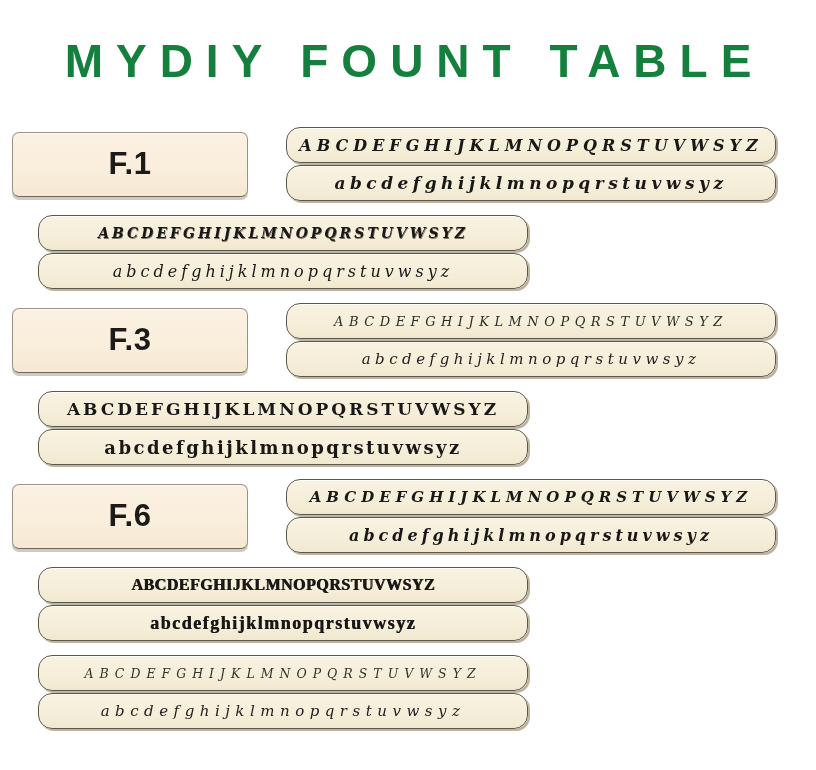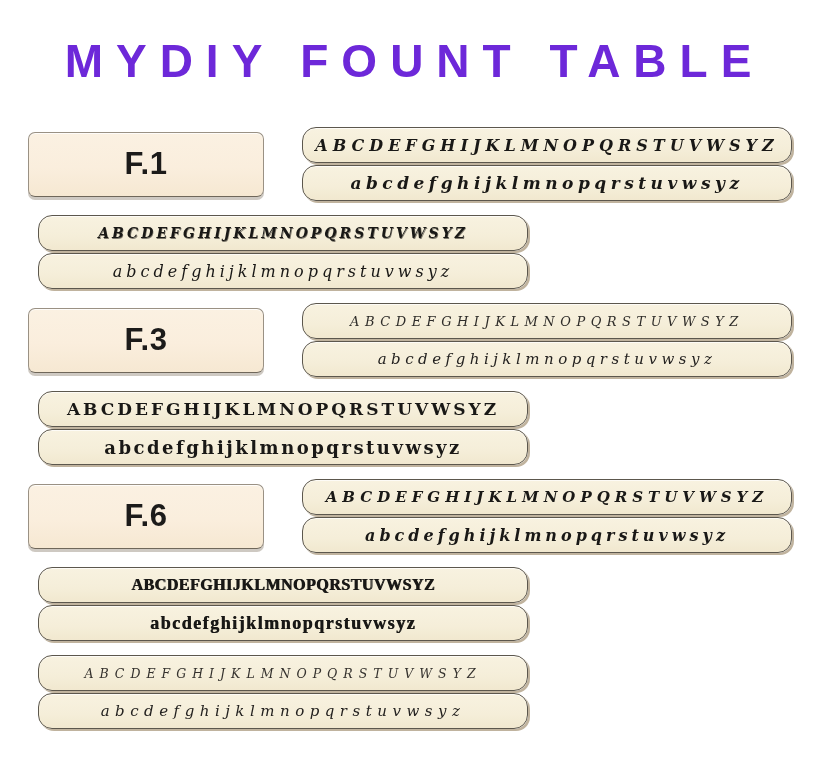--- a/index.html
+++ b/index.html
@@ -8,32 +8,32 @@
     font-family:"Liberation Sans", sans-serif;color:#111;
   }
   .page-title{
     position:absolute;top:34px;left:0;width:816px;
     text-align:center;
     font-family:"Liberation Sans", sans-serif;
     font-weight:bold;
     font-size:46px;
     letter-spacing:13px;
     text-indent:13px;
-    color:#6d28d9;
+    color:#15803d;
     white-space:nowrap;
   }
   .rows{
     position:absolute;top:127px;left:0;width:816px;
     display:flex;flex-direction:column;gap:14px;
   }
   .font-row{
     display:flex;align-items:center;height:74px;
   }
   .label-plate{
-    margin-left:28px;width:234px;height:63px;flex:0 0 auto;
+    margin-left:12px;width:234px;height:63px;flex:0 0 auto;
     background:linear-gradient(180deg,#fbf1e2 0%,#faeedd 55%,#f6e8d2 100%);
     border:1px solid #9a9184;
     border-bottom-color:#6f675a;
     border-radius:7px;
     box-shadow:0 3px 0 rgba(115,100,80,0.35), inset 0 1px 0 rgba(255,255,255,0.8);
     display:flex;align-items:center;justify-content:center;
   }
   .label-text{
     font-family:"Liberation Sans", sans-serif;
     font-weight:bold;font-size:31px;color:#1c1b1a;letter-spacing:0.5px;

